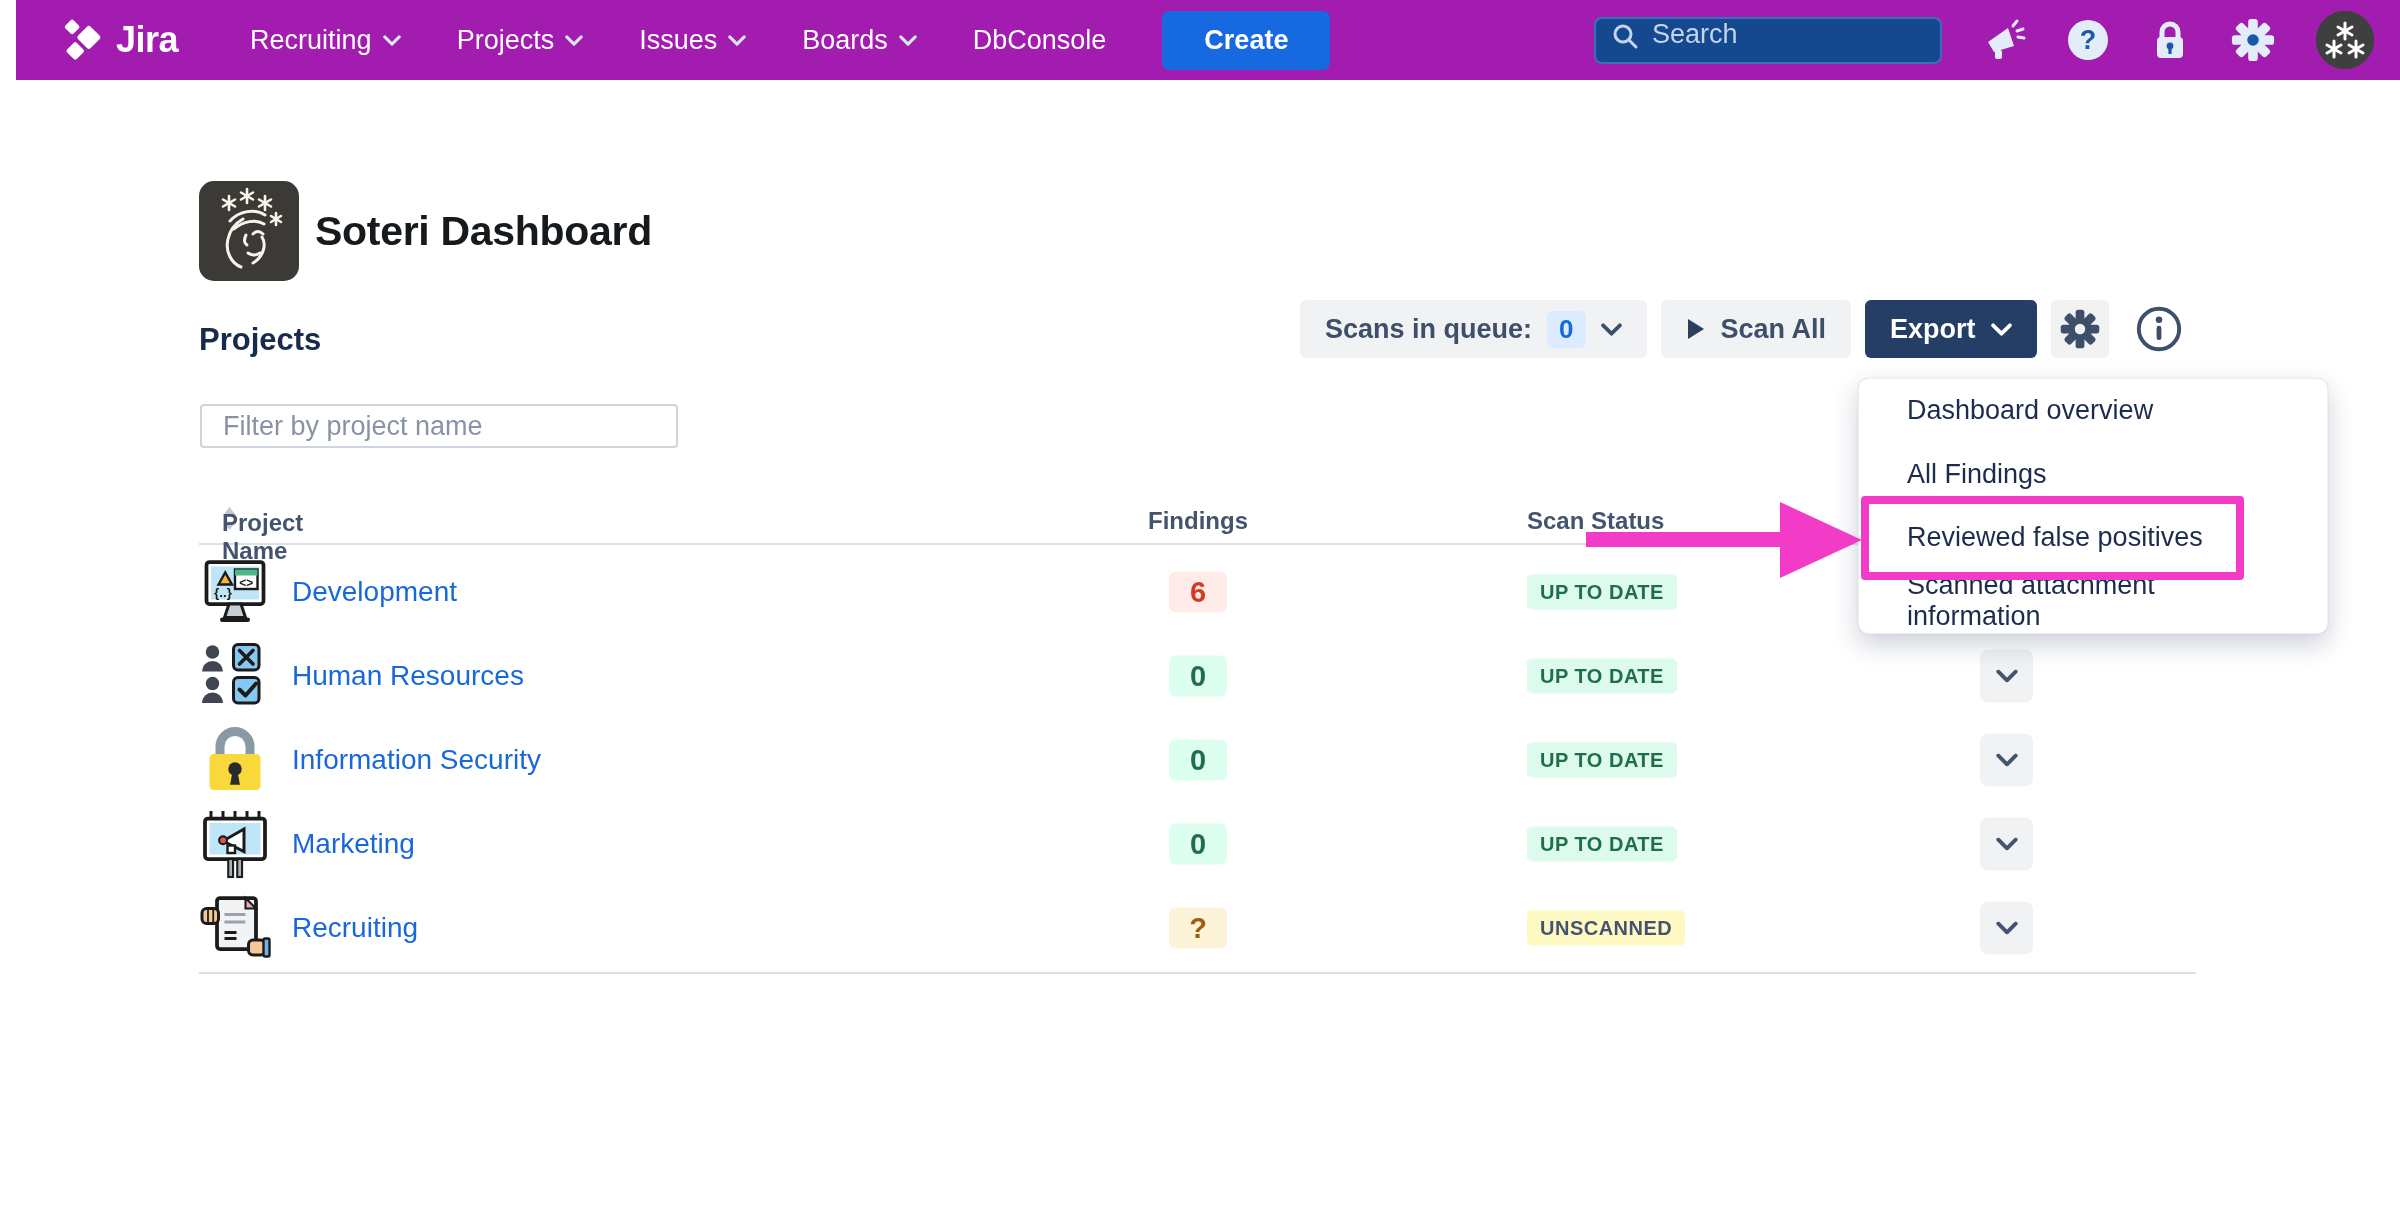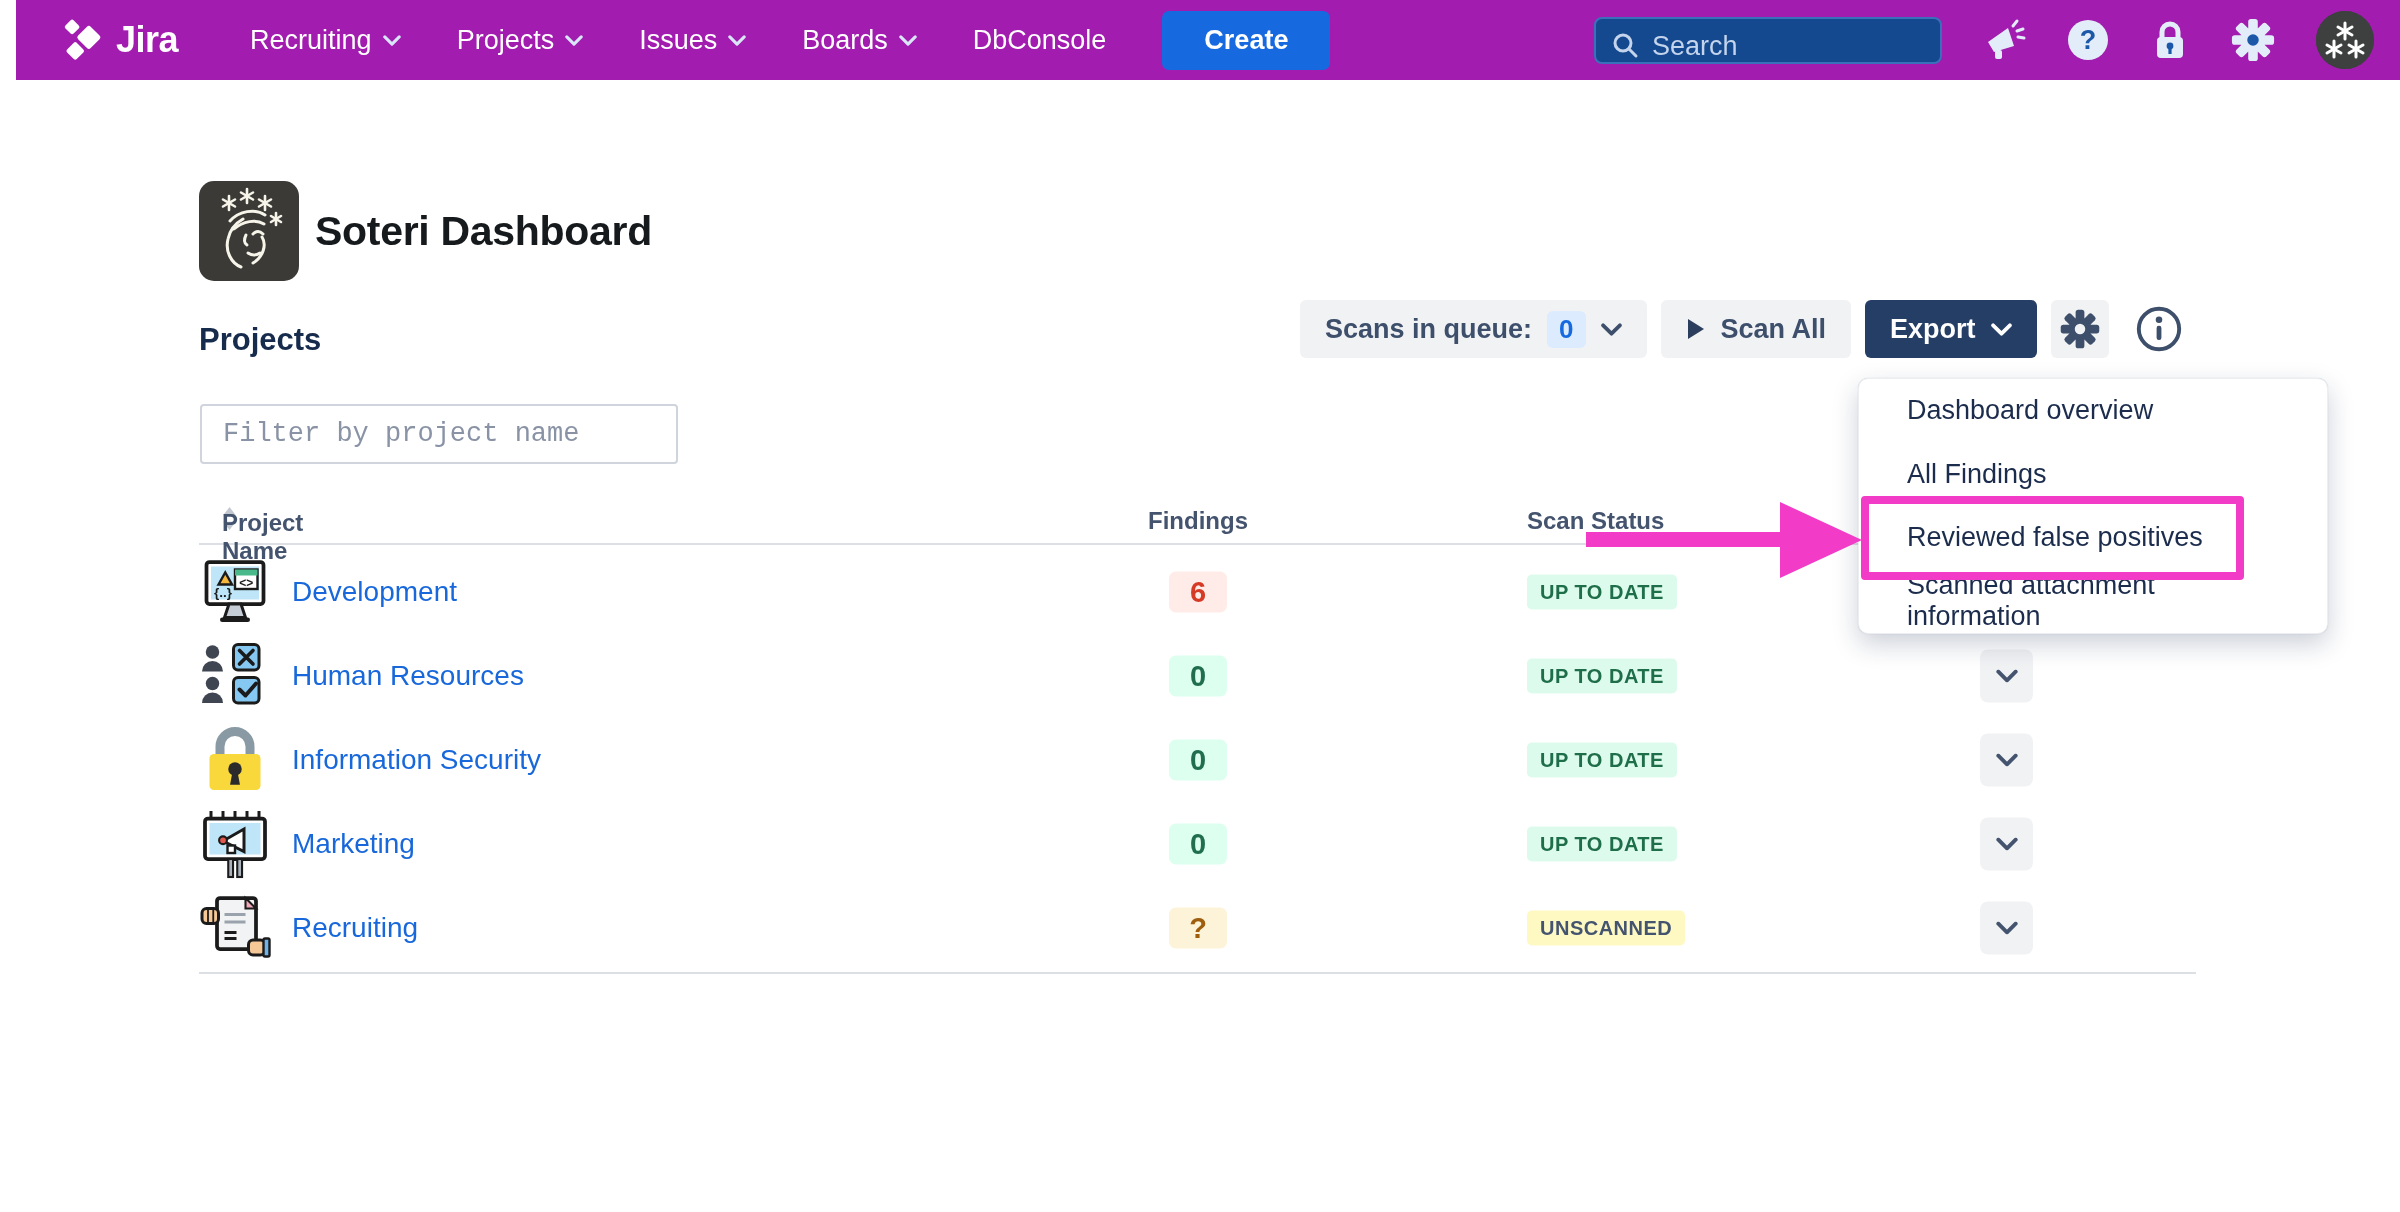--- a/index.html
+++ b/index.html
@@ -13,21 +13,21 @@
          display:flex; align-items:center; padding:0 42px; }
   .brand { display:flex; align-items:center; gap:12px; margin-right:72px; }
   .brand-name { color:#fff; font-size:36px; font-weight:600; letter-spacing:-0.5px; }
   .nav-links { display:flex; align-items:center; gap:56px; }
   .nav-link { color:#fff; font-size:27px; display:flex; align-items:center; gap:11px; cursor:pointer; white-space:nowrap; }
   .nav-link .chev { color:#d9e6f8; }
   .create-btn { margin-left:56px; background:#1769e0; color:#fff; border:none; cursor:pointer;
                 font-family:inherit; font-size:27px; font-weight:700; padding:14px 42px; border-radius:7px; }
   .nav-right { margin-left:auto; display:flex; align-items:center; gap:40px; }
   .search-box { width:348px; height:47px; background:#14498f; border:2px solid #3a70ba; border-radius:8px;
-                display:flex; align-items:flex-start; padding:12px 15px; gap:13px; }
+                display:flex; align-items:flex-end; padding:12px 15px; gap:13px; }
   .search-box input { background:transparent; border:none; outline:none; color:#e3edfa; font-size:27px; width:100%; font-family:inherit; }
   .search-box input::placeholder { color:#c3d4ec; }
   .nav-icon { display:flex; align-items:center; justify-content:center; cursor:pointer; }
   .avatar { width:58px; height:58px; border-radius:50%; background:#3e4040; display:flex; align-items:center; justify-content:center; cursor:pointer; }
 
   
   .app-header { position:absolute; left:199px; top:181px; display:flex; align-items:center; gap:16px; }
   .soteri-icon { width:100px; height:100px; display:block; }
   .page-title { font-size:41px; font-weight:700; color:#161a1d; letter-spacing:-0.3px; }
 
@@ -36,22 +36,22 @@
   
   .toolbar { position:absolute; left:1300px; top:300px; display:flex; align-items:center; gap:14px; }
   .tbtn { height:58px; border:none; border-radius:6px; background:#f1f2f4; color:#3d4f6b; cursor:pointer;
           font-family:Liberation Sans, sans-serif; font-size:27px; font-weight:600; display:flex; align-items:center; gap:15px; padding:0 25px; }
   .queue-badge { background:#dcebfe; color:#1769e0; font-weight:700; border-radius:6px; padding:3px 12px; font-size:26px; }
   .export-btn { background:#253e66; color:#fff; }
   .gear-btn { width:58px; justify-content:center; padding:0; }
   .info-btn { background:none; padding:0 0 0 12px; }
 
   
-  .filter-input { position:absolute; left:200px; top:404px; width:478px; height:60px; border:2px solid #cfd4dd;
-                  border-radius:4px; font-family:Liberation Mono, monospace; font-size:27px; color:#172b4d; padding:0 21px; outline:none; }
+  .filter-input { position:absolute; left:200px; top:404px; width:478px; height:44px; border:2px solid #cfd4dd;
+                  border-radius:4px; font-family:Liberation Sans, sans-serif; font-size:27px; color:#172b4d; padding:0 21px; outline:none; }
   .filter-input::placeholder { color:#8993a5; }
 
   
   .ptable { position:absolute; left:199px; top:505px; width:1997px; z-index:1; }
   .thead { position:relative; height:40px; border-bottom:2px solid #dcdfe4; font-size:24px; font-weight:700; color:#44546f; }
   .thead span { position:absolute; top:2px; }
   .th-name { left:23px; display:flex; align-items:center; gap:16px; cursor:pointer; }
   .th-findings { left:999px; transform:translateX(-50%); }
   .th-status { left:1328px; }
   .tbody { border-bottom:2px solid #dcdfe4; padding:5px 0 2px; }

